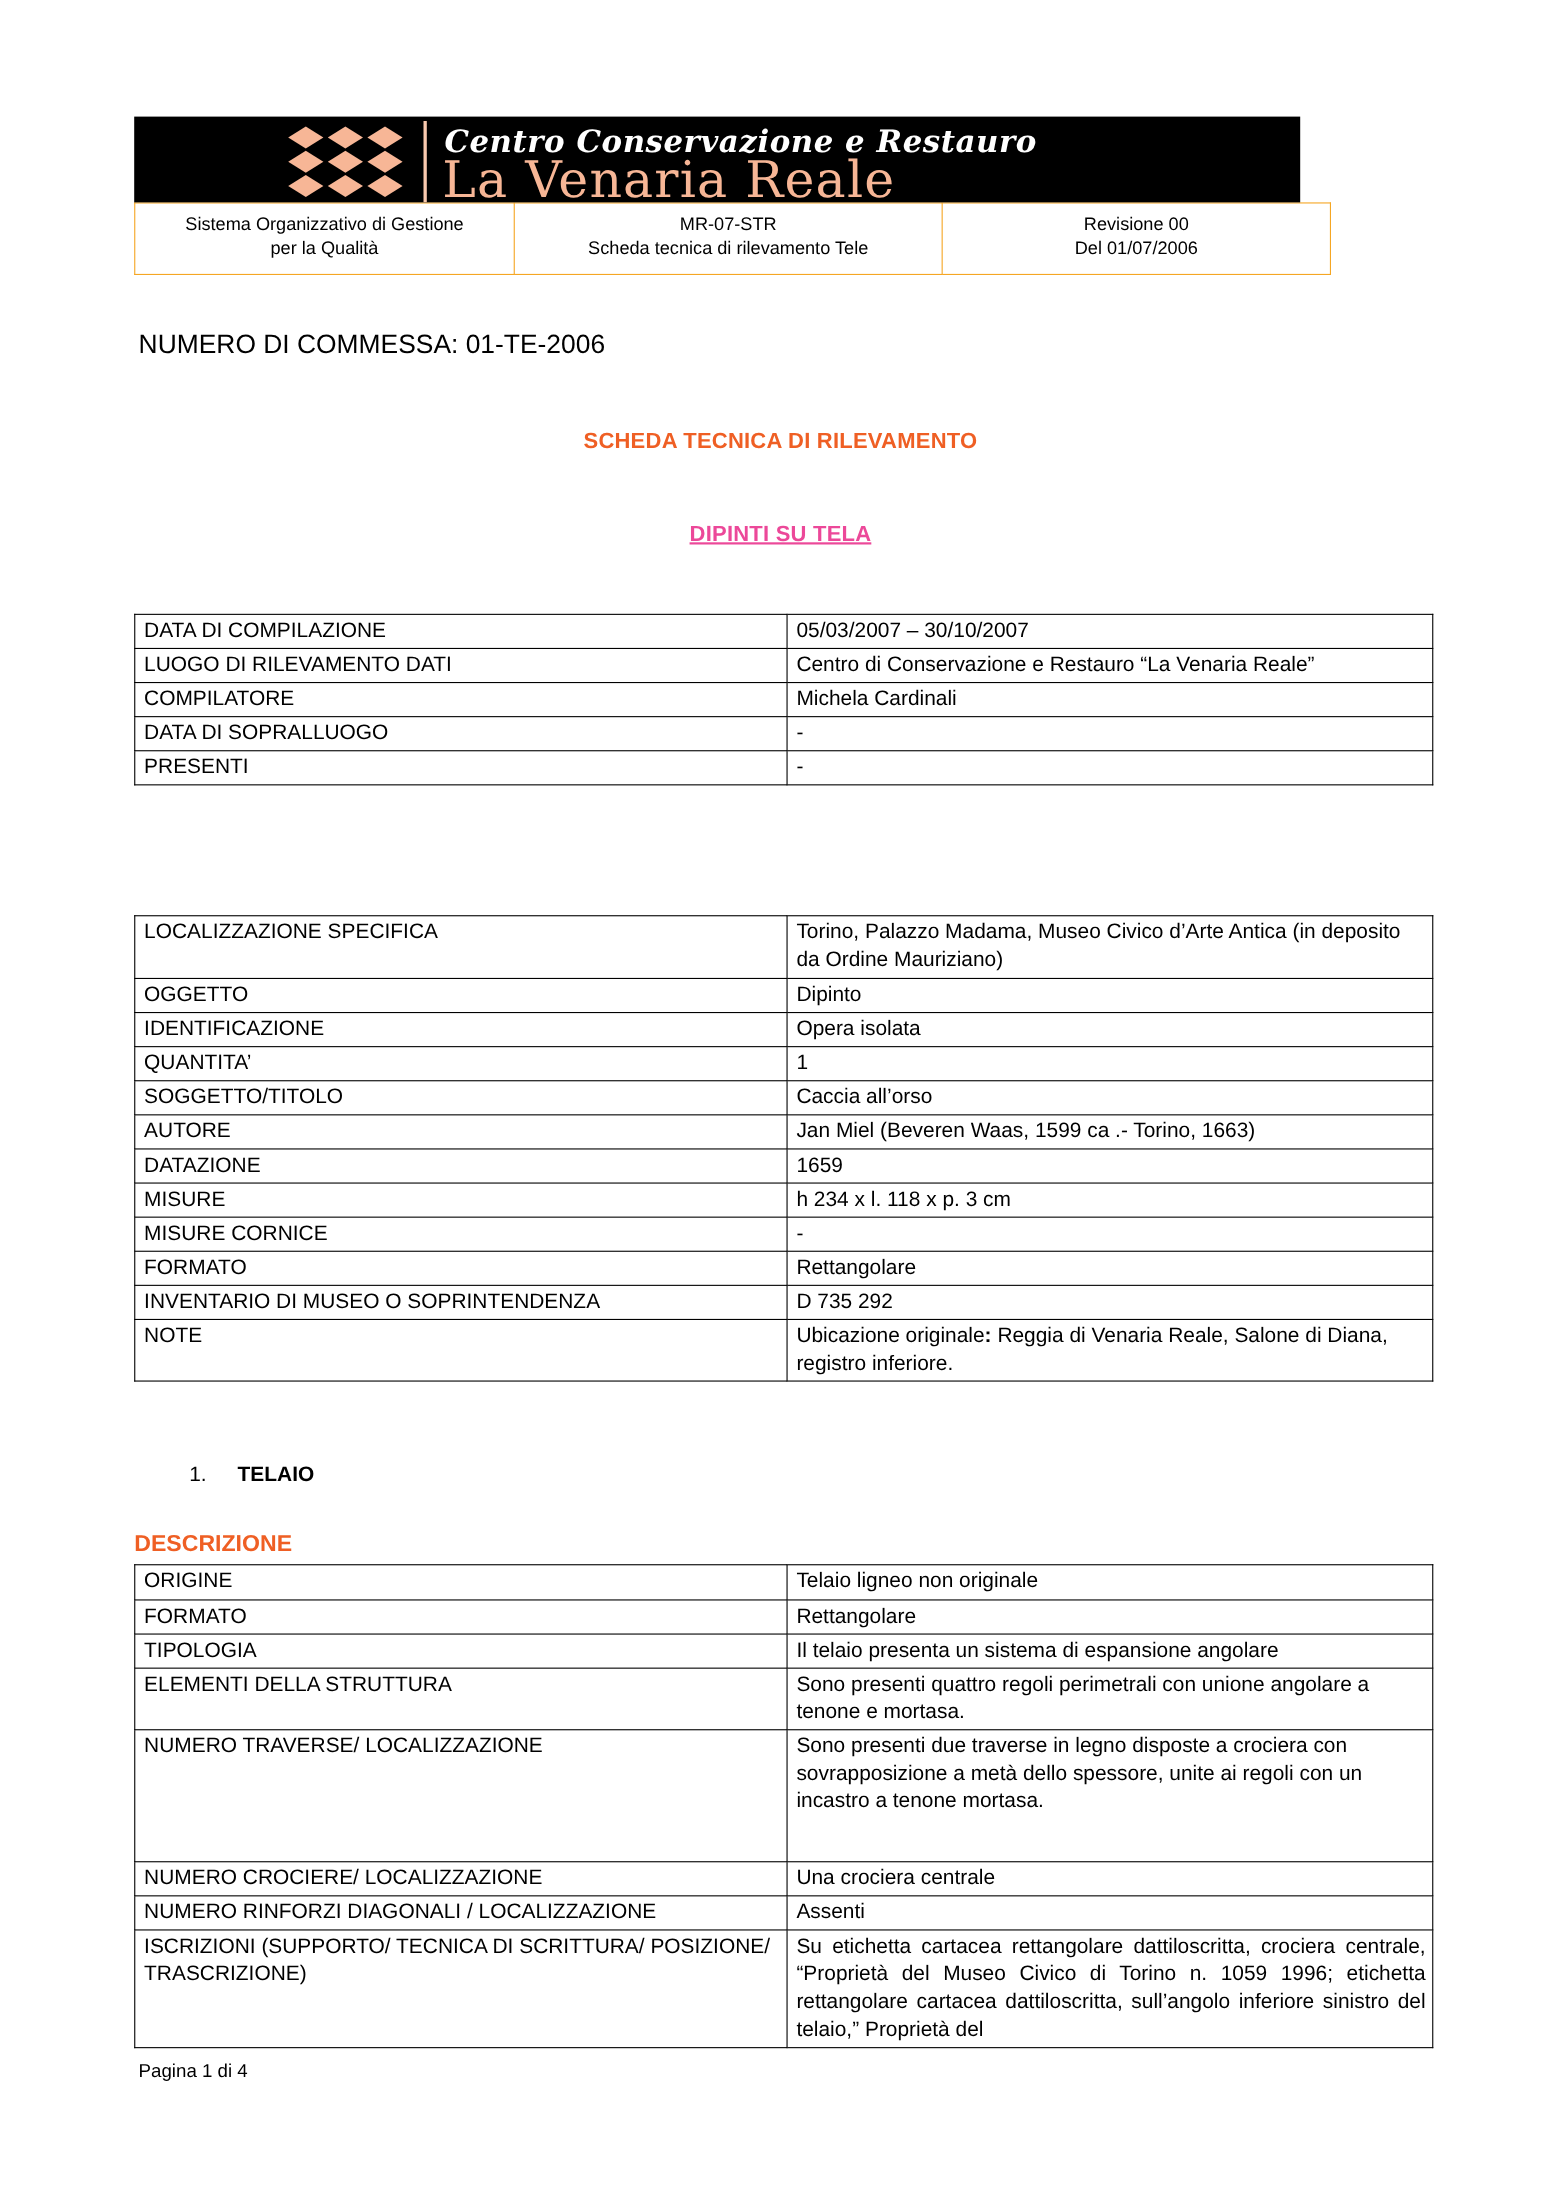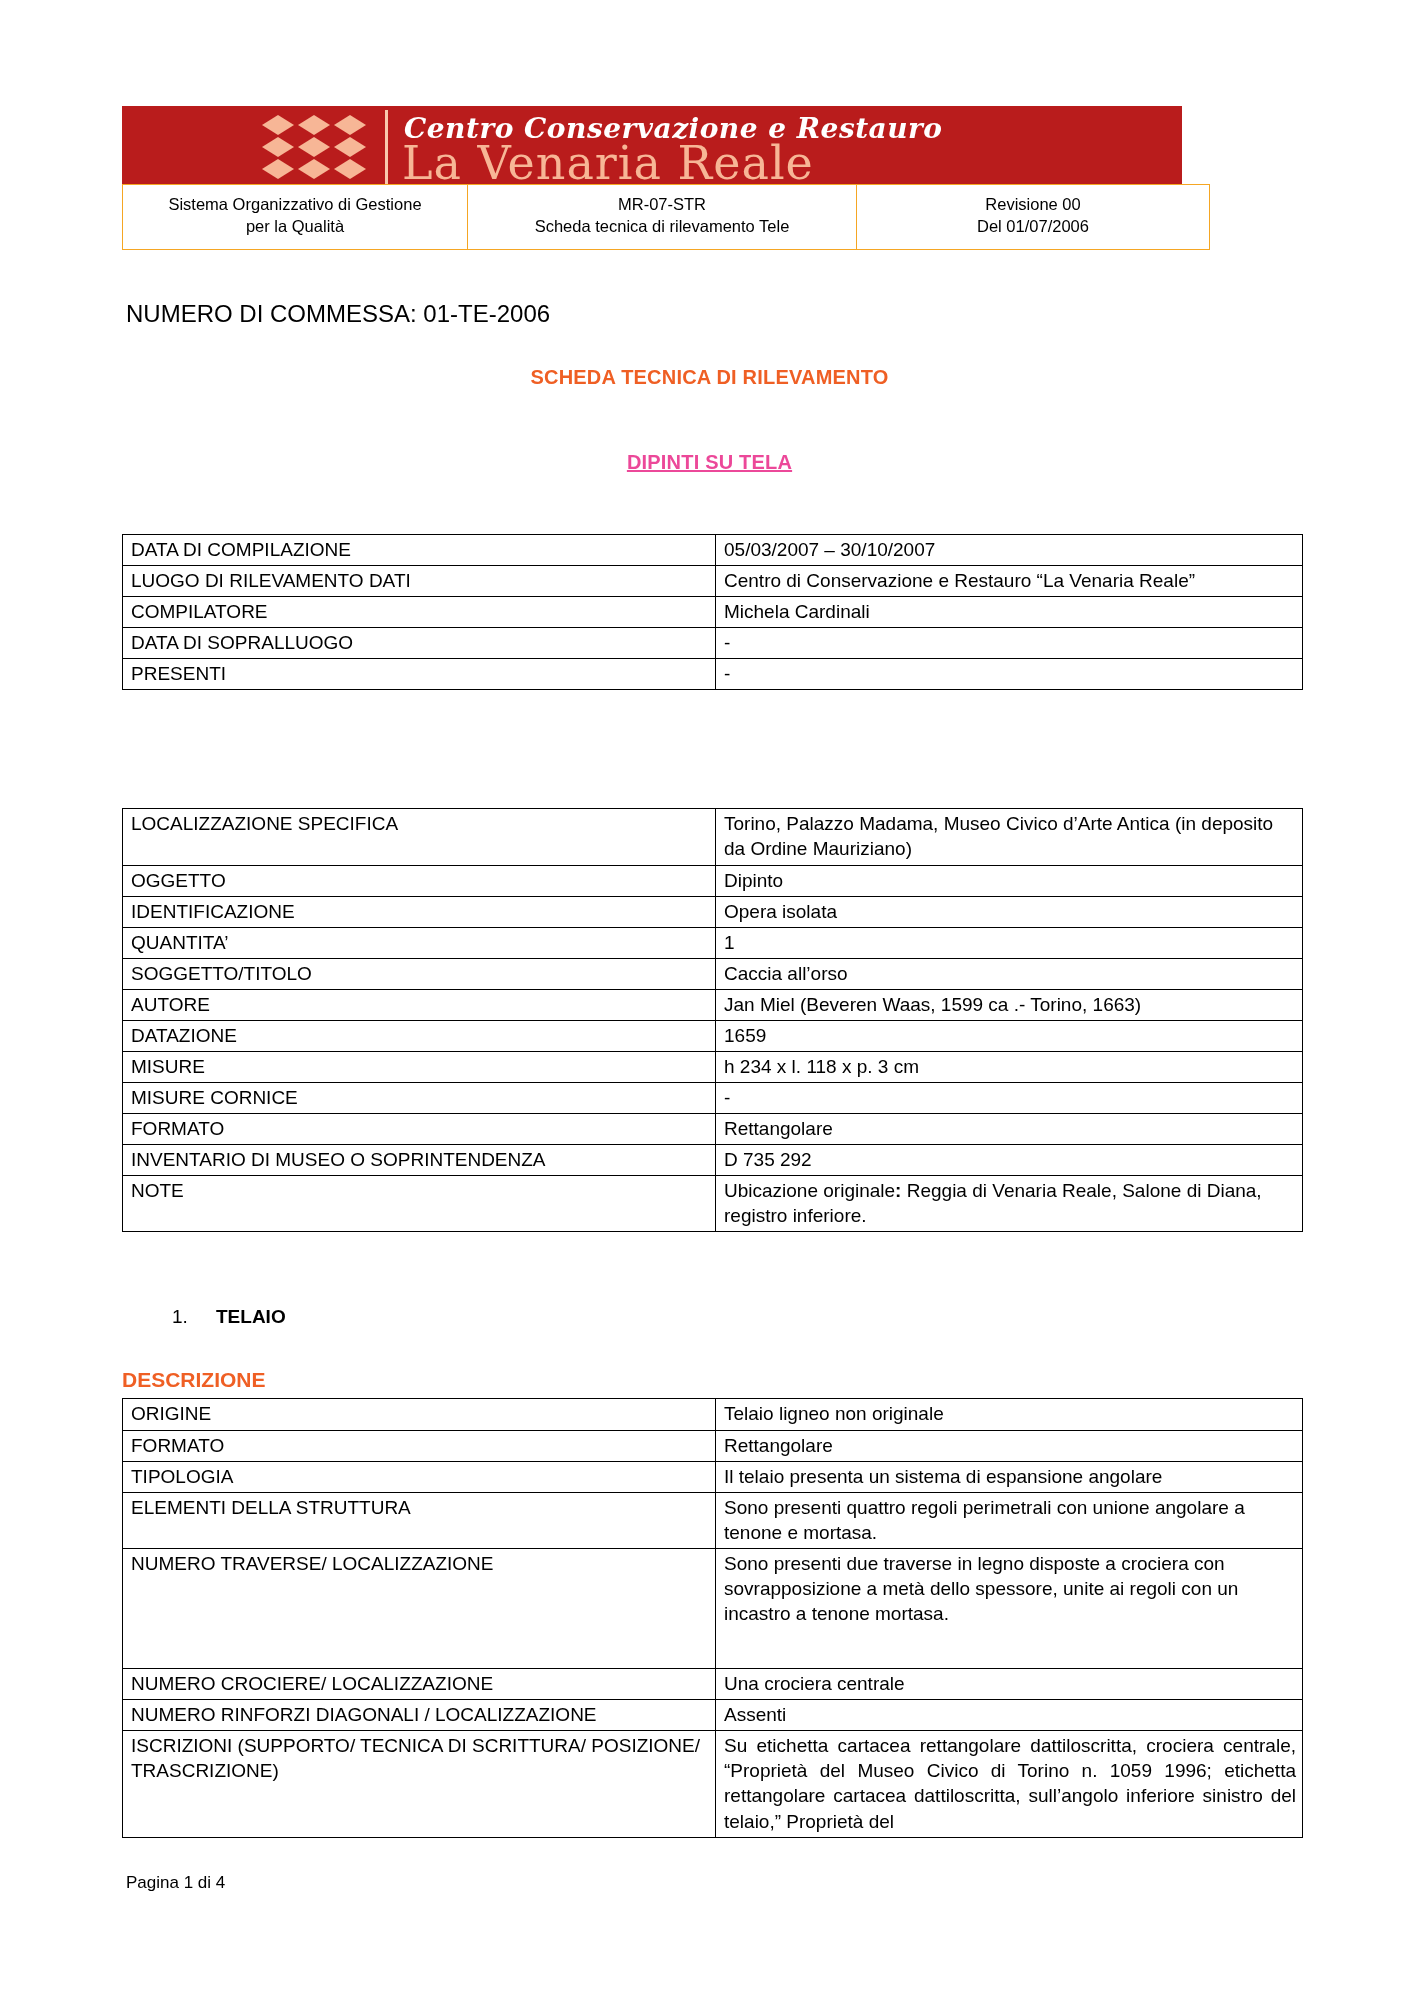--- a/index.html
+++ b/index.html
@@ -23,21 +23,21 @@
   
   .header-wrap {
     position: absolute;
     left: 122px;
     top: 106px;
     width: 1060px;
   }
   .banner {
     position: relative;
     height: 78px;
-    background: #b91c1c;
+    background: #000000;
     overflow: hidden;
   }
   .banner-diamonds {
     position: absolute;
     left: 139px;
     top: 8px;
     width: 106px;
     height: 66px;
   }
   .banner-sep {
@@ -102,21 +102,21 @@
   .commessa {
     font-size: 24px;
     margin: 0 0 0 4px;
     white-space: nowrap;
   }
   .title-main {
     text-align: center;
     color: #ef5f24;
     font-weight: bold;
     font-size: 20px;
-    margin-top: 38px;
+    margin-top: 62px;
     letter-spacing: 0.2px;
   }
   .title-sub {
     text-align: center;
     color: #ec4899;
     font-weight: bold;
     font-size: 20px;
     text-decoration: underline;
     margin-top: 62px;
     letter-spacing: 0.2px;

